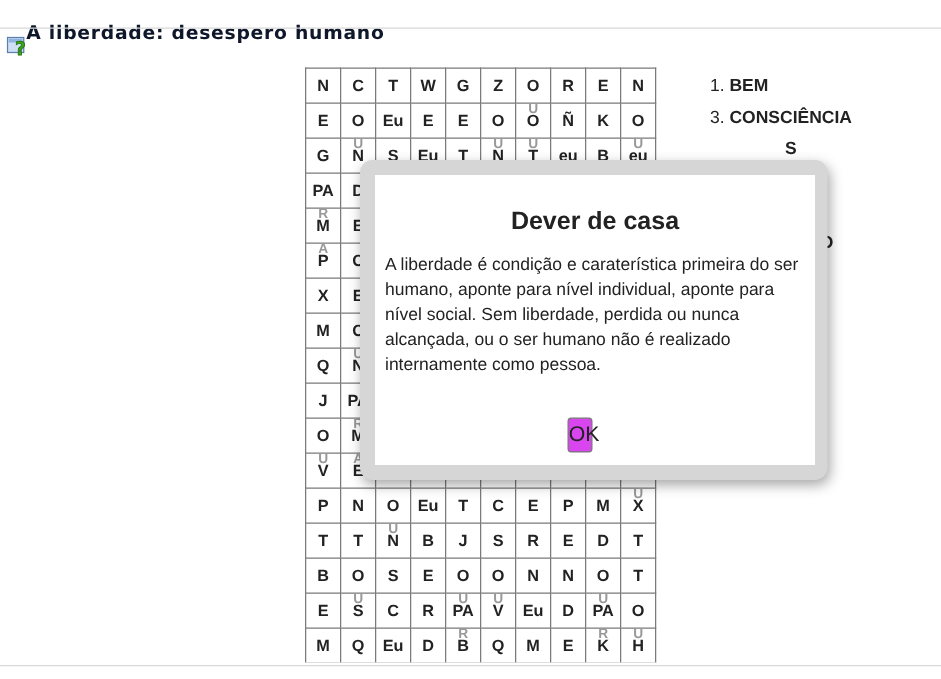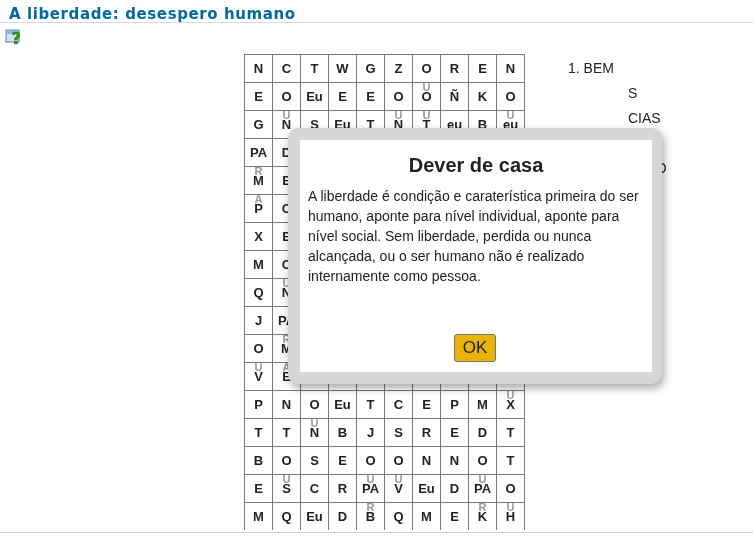--- a/index.html
+++ b/index.html
@@ -1,23 +1,23 @@
 <!DOCTYPE html>
 <html><head>
 <meta charset="utf-8">
 <style>
   html, body { margin:0; padding:0; }
   body {
     width:753px; height:543px; position:relative; overflow:hidden;
     background:#ffffff; font-family:"Liberation Sans", sans-serif; color:#222;
   }
   .page-title {
-    position:absolute; left:5px; top:0px; margin:4px;
+    position:absolute; left:5px; top:0px; margin:16px;
     font-family:"DejaVu Sans", sans-serif; font-weight:bold; font-size:15px;
-    color:#0369a1; letter-spacing:0.6px; line-height:20px;
+    color:#0f172a; letter-spacing:0.6px; line-height:20px;
   }
   .title-rule {
     position:absolute; left:0; top:22px; width:753px; height:1px; background:#d8d8d8;
   }
   .help-icon {
     position:absolute; left:5px; top:28px; width:18px; height:18px;
   }
   .grid {
     position:absolute; left:244px; top:54px;
     border-collapse:collapse; table-layout:fixed;
@@ -37,41 +37,41 @@
   .bottom-rule {
     position:absolute; left:0; top:532px; width:753px; height:1px; background:#d8d8d8;
   }
   .word-list {
     position:absolute; left:568px; top:58px; margin:0; padding:0; list-style:none;
   }
   .word-list li {
     height:25px; line-height:20px; font-size:14px; color:#222;
   }
   .word-list li .num { font-weight:normal; }
-  .word-list li .w { font-weight:normal; }
+  .word-list li .w { font-weight:bold; }
   .modal {
     position:absolute; left:288px; top:128px; width:374px; height:256px;
     background:#d6d6d6; border-radius:10px;
     box-shadow:2px 4px 10px rgba(0,0,0,0.35);
   }
   .modal-inner {
     position:absolute; left:12px; top:12px; right:10px; bottom:12px;
     background:#ffffff;
   }
   .modal-title {
-    margin:0; padding-top:13px; text-align:center; font-weight:bold;
+    margin:12px; padding-top:13px; text-align:center; font-weight:bold;
     font-size:20px; color:#222; line-height:24px;
   }
   .modal-body {
     margin:9px 10px 0 8px; font-size:14px; line-height:20px; color:#222;
   }
   .modal-body p { margin:0; }
   .ok-button {
-    position:absolute; left:154px; top:194px; width:42px; height:28px;
-    background:#eab308; border:1px solid #767676; border-radius:3px;
+    position:absolute; left:154px; top:194px; width:20px; height:28px;
+    background:#d946ef; border:1px solid #767676; border-radius:3px;
     font-family:"Liberation Sans", sans-serif; font-size:17px; color:#222;
     padding:0; cursor:pointer;
   }
 </style>
 </head>
 <body>
 
 <h1 class="page-title">A liberdade: desespero humano</h1>
 <div class="title-rule"></div>
 
@@ -289,20 +289,21 @@
         <td><span class="ov">R</span><span>K</span></td>
         <td><span class="ov">U</span><span>H</span></td>
       </tr>
     </tbody>
 </table>
 <div class="grid-clip"></div>
 <div class="bottom-rule"></div>
 
 <ol class="word-list">
   <li><span class="num">1.</span> <span class="w">BEM</span></li>
+  <li><span class="num">3.</span> <span class="w">CONSCIÊNCIA</span></li>
   <li><span class="num"></span> <span class="w" style="padding-left:60px">S</span></li>
   <li><span class="num"></span> <span class="w" style="padding-left:60px">CIAS</span></li>
   <li><span class="num"></span> <span class="w" style="padding-left:60px">E</span></li>
   <li><span class="num"></span> <span class="w" style="padding-left:60px">ENTO</span></li>
 </ol>
 
 <div class="modal">
   <div class="modal-inner">
     <h2 class="modal-title">Dever de casa</h2>
     <div class="modal-body">

